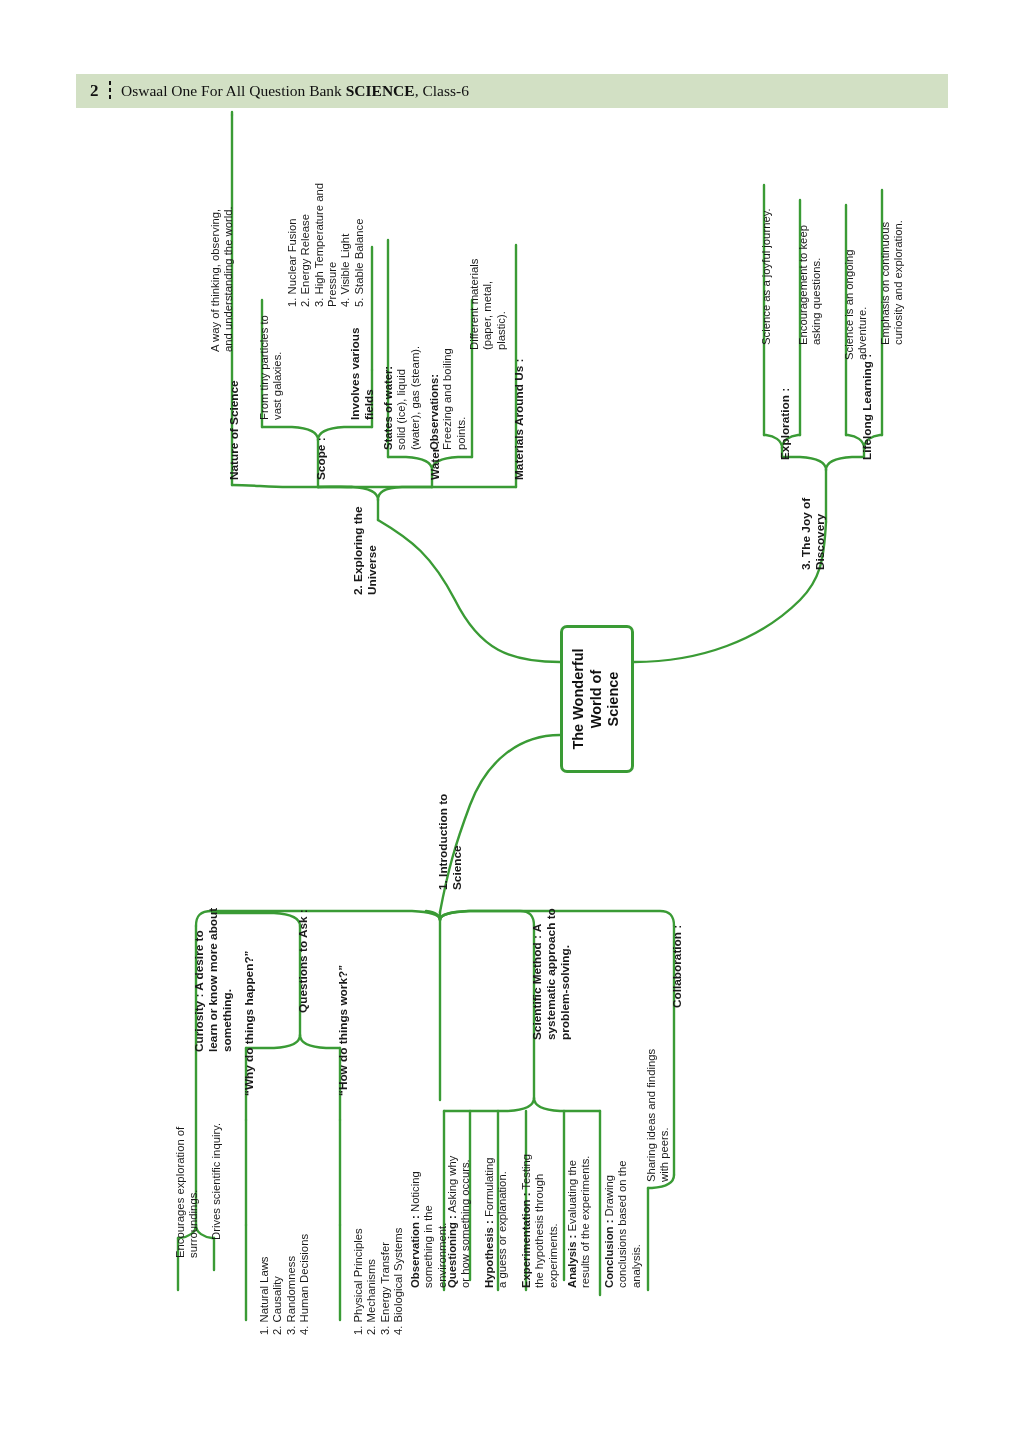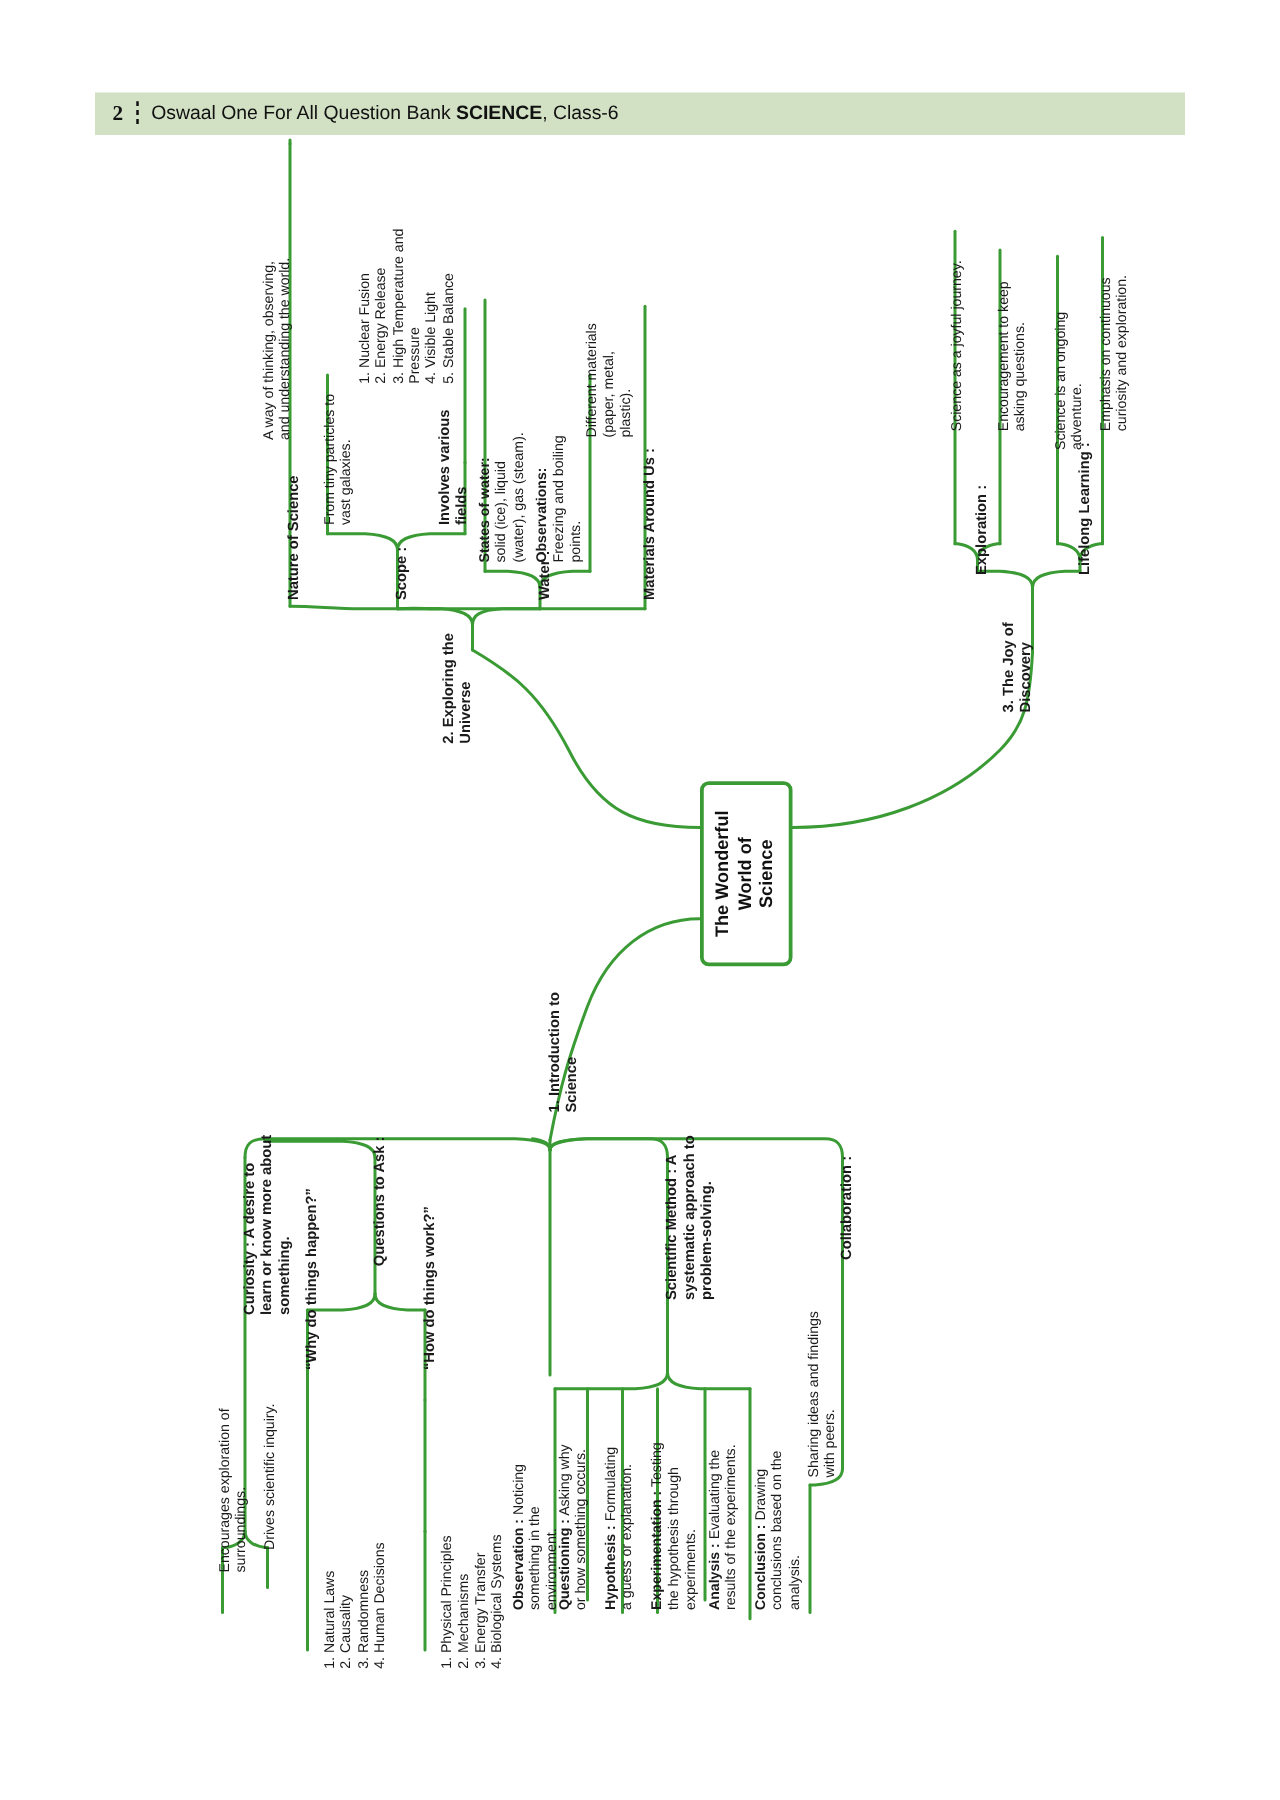--- a/index.html
+++ b/index.html
@@ -16,21 +16,21 @@
   }
   #page-header .pg-num{
     font-family:"Liberation Serif",serif;font-weight:bold;font-size:17px;
     color:#111;margin-left:14px;letter-spacing:.5px;
   }
   #page-header .divider{
     margin:0 10px;width:2px;height:20px;
     background:repeating-linear-gradient(to bottom,#111 0 4px,transparent 4px 7px);
   }
   #page-header .htext{
-    font-family:Liberation Sans, sans-serif;font-size:15.5px;color:#111;
+    font-family:Liberation Serif, serif;font-size:15.5px;color:#111;
     white-space:nowrap;
   }
   #page-header .htext b{font-weight:bold;}
 
   
   #mindmap{position:absolute;left:0;top:0;width:1024px;height:1440px;}
   #wires{position:absolute;left:0;top:0;width:1024px;height:1440px;}
 
   
   .vt{

